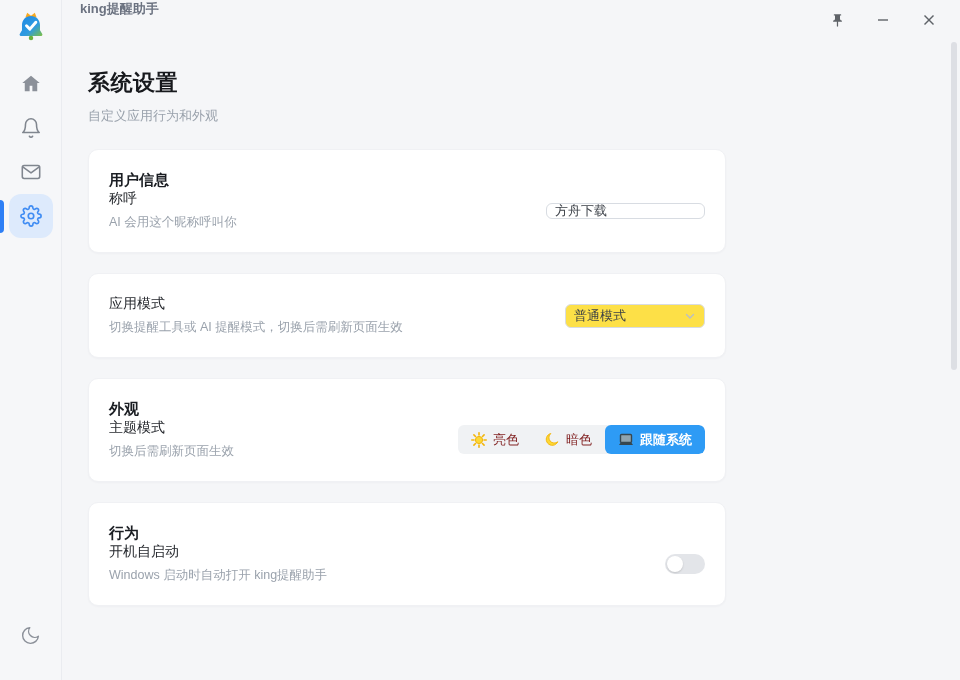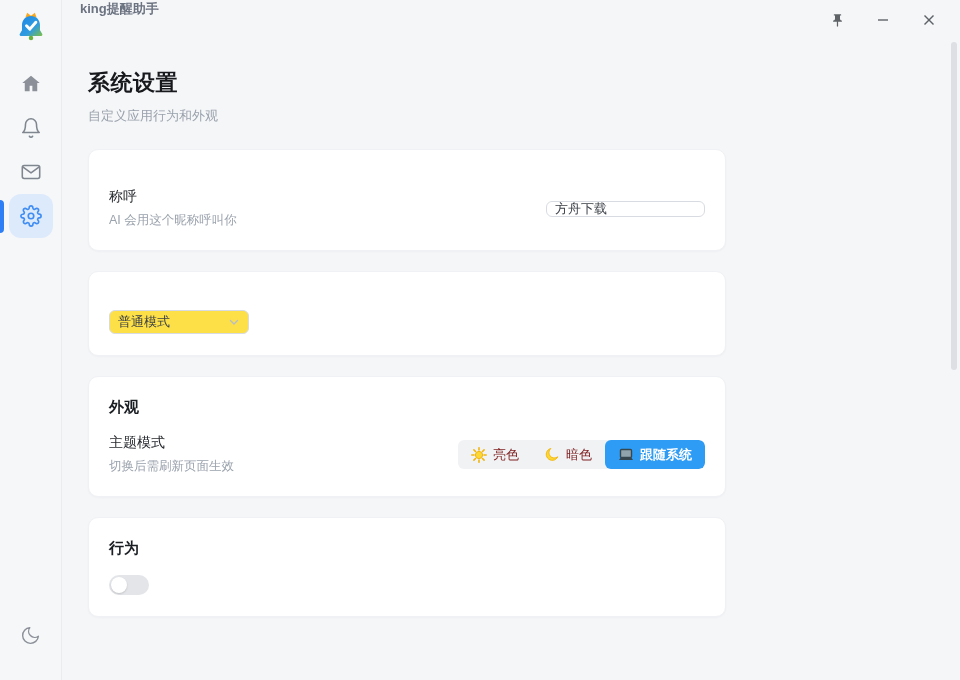--- a/index.html
+++ b/index.html
@@ -43,21 +43,21 @@
   .main { position:absolute; left:62px; top:40px; right:0; bottom:0; padding:28px 0 16px 26px; }
   .page-title { font-size:22px; font-weight:bold; color:#17191d; letter-spacing:.5px; }
   .page-subtitle { margin-top:9px; font-size:13px; color:#9aa2ac; }
   .card {
     width:638px; background:#fff; border:1px solid #f0f1f4; border-radius:10px;
     box-shadow:0 1px 2px rgba(20,30,50,.03);
     padding:21px 20px; margin-top:20px;
   }
   .card:first-of-type { margin-top:24px; }
   .card-title { font-size:15px; font-weight:bold; color:#1b1e23; }
-  .row { display:flex; align-items:center; justify-content:space-between; margin-top:17px; }
+  .row { display:flex; align-items:center; justify-content:space-between; }
   .row-text .label { font-size:14px; color:#26292e; }
   .row-text .desc { margin-top:6px; font-size:12.5px; color:#9aa2ac; }
   
   .text-input {
     width:159px; height:16px; border:1px solid #d8dce2; border-radius:6px;
     padding:0 8px; font-size:13px; color:#3a3f46; background:#fff; outline:none;
     font-family:inherit;
   }
   .select {
     width:140px; height:24px; border:1px solid #d8dce2; border-radius:6px;
@@ -179,31 +179,36 @@
       </span>
     </div>
   </div>
 </header>
 
 <main class="main">
   <h1 class="page-title">系统设置</h1>
   <p class="page-subtitle">自定义应用行为和外观</p>
 
   <section class="card">
+    <h2 class="card-title">用户信息</h2>
     <div class="row">
       <div class="row-text">
         <div class="label">称呼</div>
         <div class="desc">AI 会用这个昵称呼叫你</div>
       </div>
       <input class="text-input" type="text" value="方舟下载" style="">
     </div>
   </section>
 
   <section class="card">
     <div class="row">
+      <div class="row-text">
+        <div class="label">应用模式</div>
+        <div class="desc">切换提醒工具或 AI 提醒模式，切换后需刷新页面生效</div>
+      </div>
       <div class="select">
         <span>普通模式</span>
         <span>
           <svg width="12" height="12" viewBox="0 0 12 12" fill="none" stroke="#b9bec6" stroke-width="1.4" stroke-linecap="round">
               <polyline points="2.5,4.5 6,8 9.5,4.5"></polyline>
             </svg>
         </span>
       </div>
     </div>
   </section>
@@ -251,20 +256,24 @@
           </span>
           <span>跟随系统</span>
         </div>
       </div>
     </div>
   </section>
 
   <section class="card">
     <h2 class="card-title">行为</h2>
     <div class="row">
+      <div class="row-text">
+        <div class="label">开机自启动</div>
+        <div class="desc">Windows 启动时自动打开 king提醒助手</div>
+      </div>
       <div class="toggle">
         <div class="knob"></div>
       </div>
     </div>
 
   </section>
 </main>
 
 <div class="scroll-thumb"></div>
 

